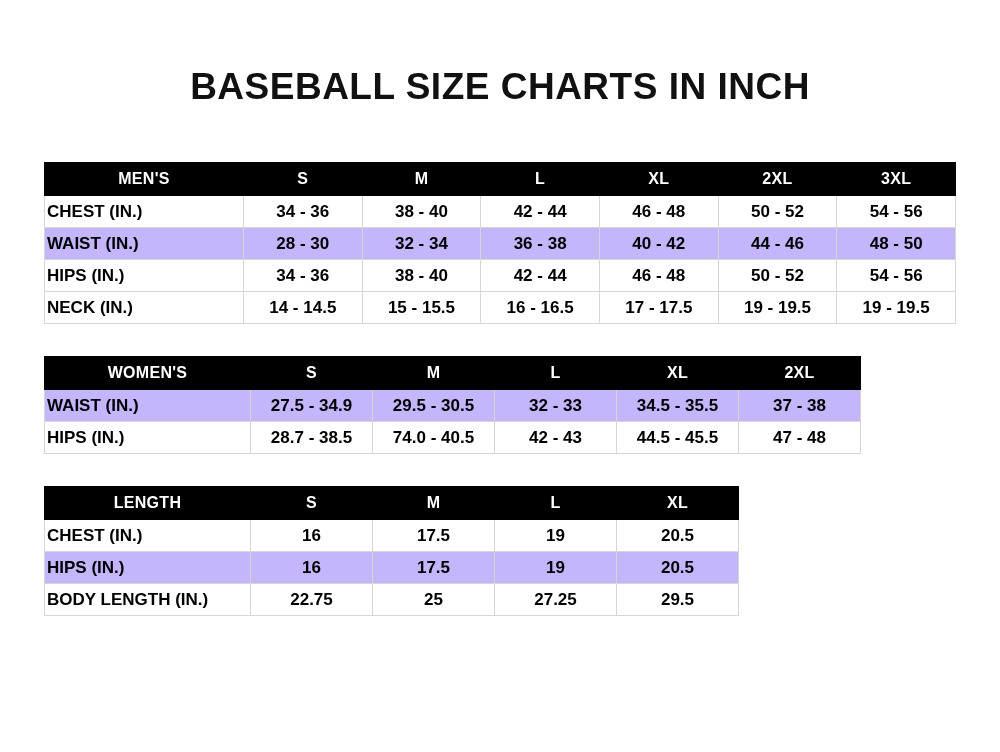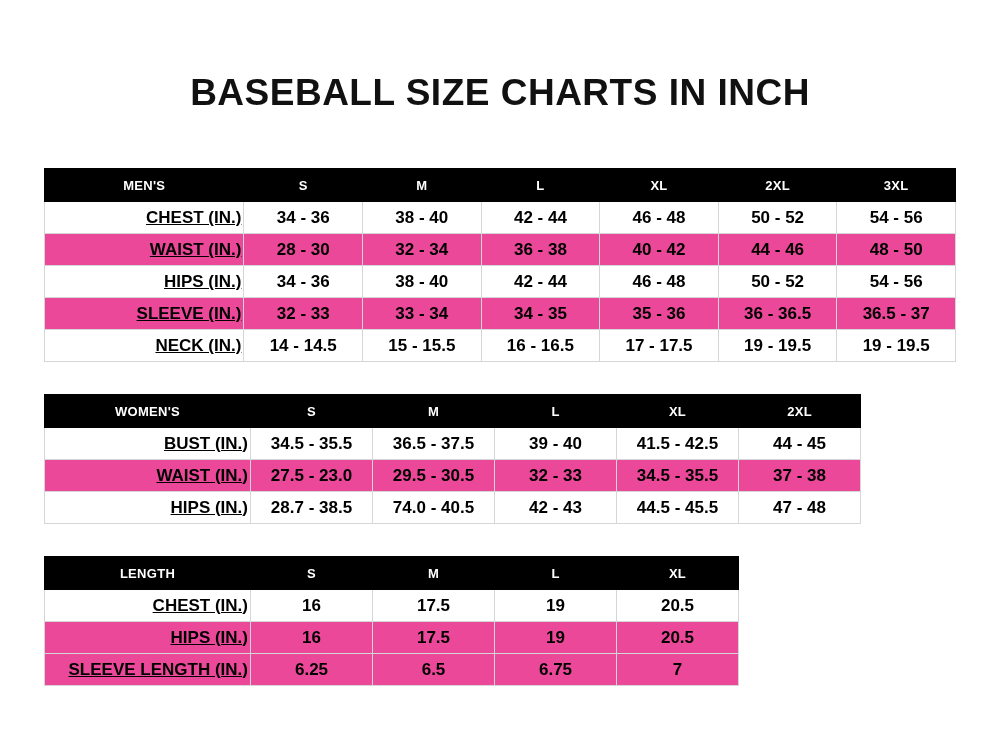--- a/index.html
+++ b/index.html
@@ -18,21 +18,21 @@
     position: relative;
     width: 1000px;
     height: 752px;
     box-sizing: border-box;
   }
   .title {
     text-align: center;
     font-size: 37px;
     font-weight: bold;
     letter-spacing: 0.5px;
-    margin: 10px;
+    margin: 4px;
     padding-top: 62px;
     color: #111111;
   }
   .charts {
     padding: 0 44px;
     margin-top: 54px;
   }
   table.size-table {
     border-collapse: collapse;
     table-layout: fixed;
@@ -45,35 +45,34 @@
     font-size: 17px;
     font-weight: bold;
     height: 31px;
     padding: 0 2px;
     white-space: nowrap;
   }
   table.size-table thead th {
     background: #000000;
     color: #ffffff;
     border: 1px solid #000000;
-    font-size: 13px;
+    font-size: 16px;
     letter-spacing: 0.3px;
     height: 32px;
     margin-top: 8px;
   }
   table.size-table thead th.rowlabel {
     text-align: center;
   }
   table.size-table tbody tr.alt td {
-    background: #ec4899;
+    background: #c4b5fd;
   }
   table.size-table tbody td.rowlabel {
-    text-align: right;
+    text-align: left;
     font-weight: bold;
-    text-decoration: underline;
   }
   
   .tbl-men col.c0 { width: 206px; }
   .tbl-men col.cx { width: 122px; }
 
   .tbl-women col.c0 { width: 206px; }
   .tbl-women col.cx { width: 122px; }
 
   .tbl-youth col.c0 { width: 206px; }
   .tbl-youth col.cx { width: 122px; }
@@ -129,29 +128,20 @@
         </tr>
         <tr>
           <td class="rowlabel">HIPS (IN.)</td>
           <td>34 - 36</td>
           <td>38 - 40</td>
           <td>42 - 44</td>
           <td>46 - 48</td>
           <td>50 - 52</td>
           <td>54 - 56</td>
         </tr>
-        <tr class="alt">
-          <td class="rowlabel">SLEEVE (IN.)</td>
-          <td>32 - 33</td>
-          <td>33 - 34</td>
-          <td>34 - 35</td>
-          <td>35 - 36</td>
-          <td>36 - 36.5</td>
-          <td>36.5 - 37</td>
-        </tr>
         <tr>
           <td class="rowlabel">NECK (IN.)</td>
           <td>14 - 14.5</td>
           <td>15 - 15.5</td>
           <td>16 - 16.5</td>
           <td>17 - 17.5</td>
           <td>19 - 19.5</td>
           <td>19 - 19.5</td>
         </tr>
       </tbody>
@@ -170,31 +160,23 @@
         <tr>
           <th class="rowlabel">WOMEN'S</th>
           <th>S</th>
           <th>M</th>
           <th>L</th>
           <th>XL</th>
           <th>2XL</th>
         </tr>
       </thead>
       <tbody>
-        <tr>
-          <td class="rowlabel">BUST (IN.)</td>
-          <td>34.5 - 35.5</td>
-          <td>36.5 - 37.5</td>
-          <td>39 - 40</td>
-          <td>41.5 - 42.5</td>
-          <td>44 - 45</td>
-        </tr>
         <tr class="alt">
           <td class="rowlabel">WAIST (IN.)</td>
-          <td>27.5 - 23.0</td>
+          <td>27.5 - 34.9</td>
           <td>29.5 - 30.5</td>
           <td>32 - 33</td>
           <td>34.5 - 35.5</td>
           <td>37 - 38</td>
         </tr>
         <tr>
           <td class="rowlabel">HIPS (IN.)</td>
           <td>28.7 - 38.5</td>
           <td>74.0 - 40.5</td>
           <td>42 - 43</td>
@@ -229,24 +211,24 @@
           <td>19</td>
           <td>20.5</td>
         </tr>
         <tr class="alt">
           <td class="rowlabel">HIPS (IN.)</td>
           <td>16</td>
           <td>17.5</td>
           <td>19</td>
           <td>20.5</td>
         </tr>
-        <tr class="alt">
-          <td class="rowlabel">SLEEVE LENGTH (IN.)</td>
-          <td>6.25</td>
-          <td>6.5</td>
-          <td>6.75</td>
-          <td>7</td>
+        <tr>
+          <td class="rowlabel">BODY LENGTH (IN.)</td>
+          <td>22.75</td>
+          <td>25</td>
+          <td>27.25</td>
+          <td>29.5</td>
         </tr>
       </tbody>
     </table>
 
   </div>
 </div>
 
 </body></html>

